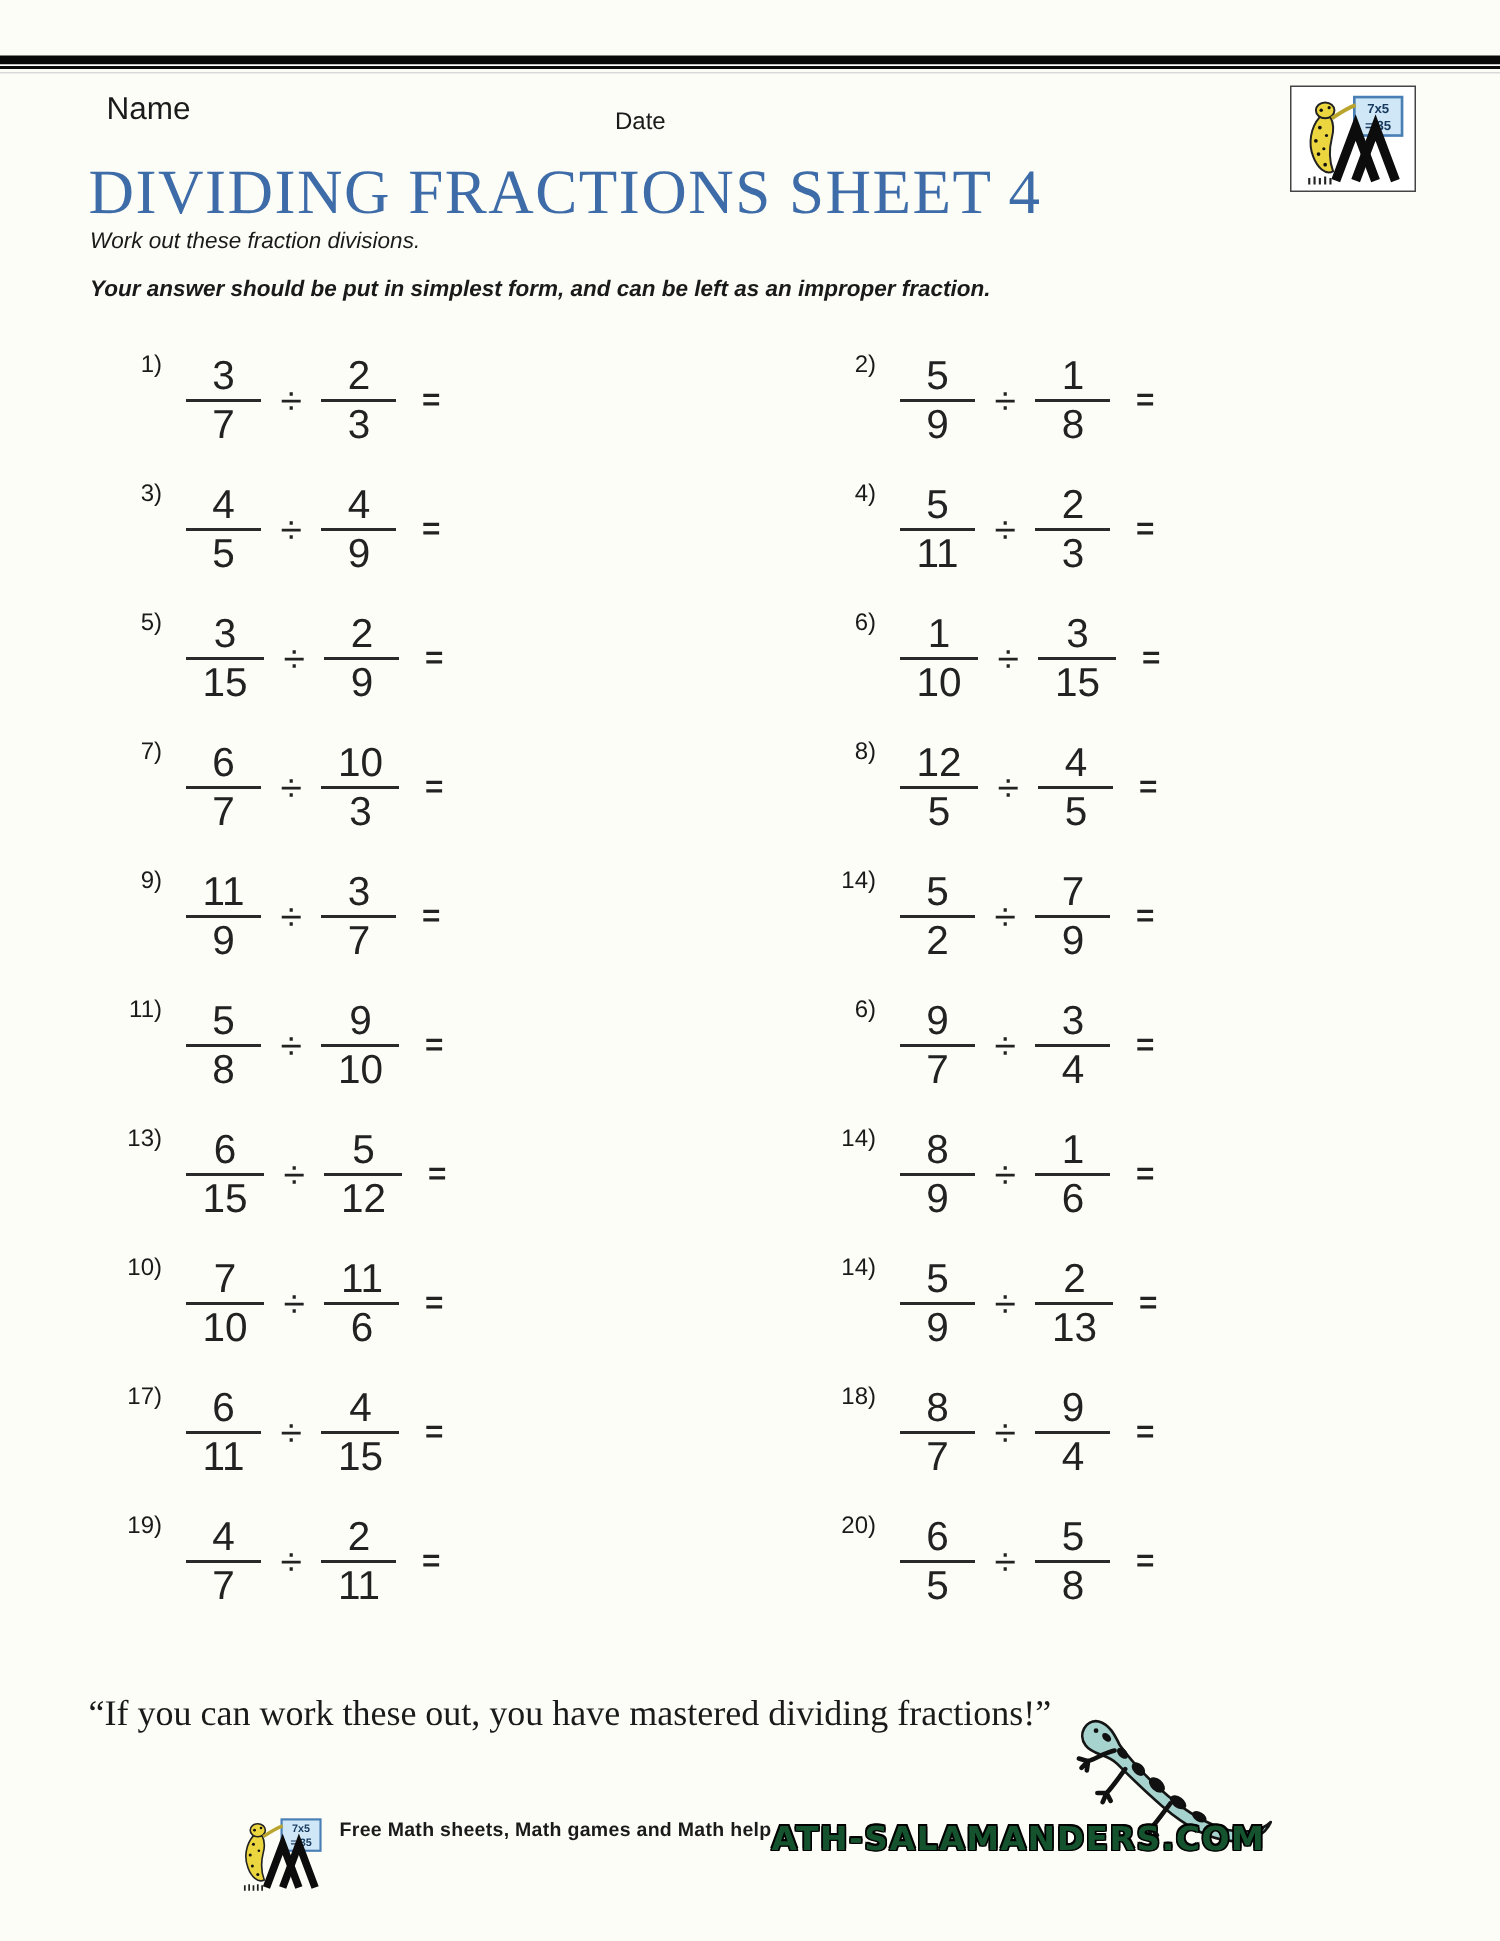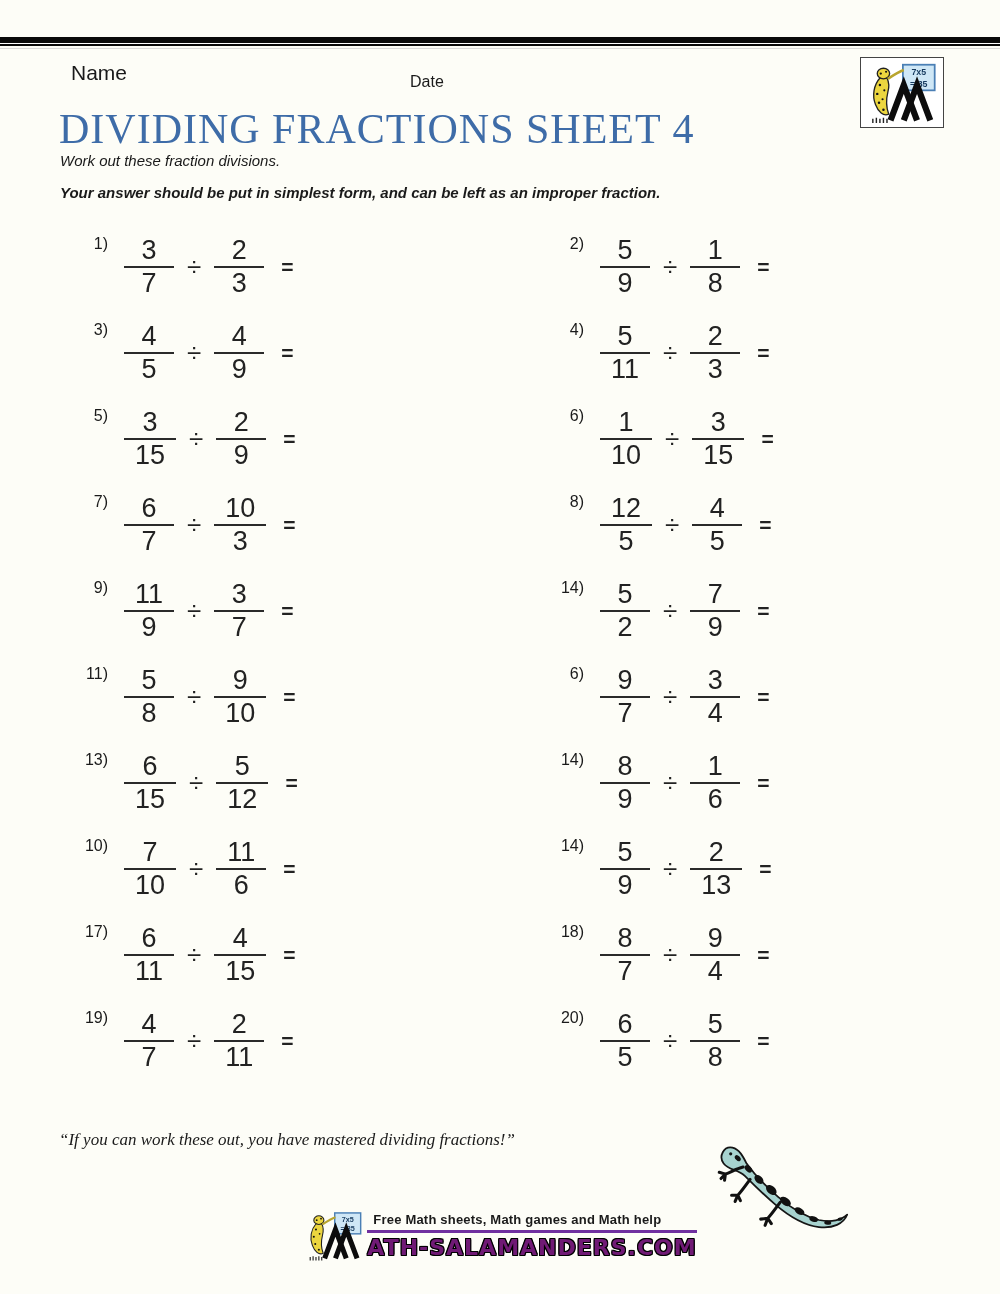--- a/index.html
+++ b/index.html
@@ -57,38 +57,38 @@
   .frac .num, .frac .den {
     font-size:27px; line-height:29px; padding:0 11px; color:#222;
   }
   .frac .bar { align-self:stretch; height:2px; background:#2a2a2a; margin:1px 0; }
   .op-divide { font-size:26px; margin:0 13px; color:#222; }
   .op-equals { font-size:21px; margin-left:17px; color:#222; font-weight:bold; }
 
   .quote {
     position:absolute; left:59px; top:1130px;
     font-family:"Liberation Serif", serif;
-    font-style:italic; font-size:17px; white-space:nowrap;
+    font-size:24px; white-space:nowrap;
   }
 
   .salamander-art { position:absolute; left:706px; top:1136px; }
 
   
   .footer {
     position:absolute; left:0; right:0; top:1208px;
     display:flex; justify-content:center;
   }
   .footer-inner { display:flex; align-items:flex-start; }
-  .footer-right { display:flex; flex-direction:column; margin-left:2px; padding-top:4px; }
+  .footer-right { display:flex; flex-direction:row; margin-left:2px; padding-top:4px; }
   .tagline { font-size:13px; font-weight:bold; letter-spacing:0.2px; padding-left:6px; white-space:nowrap; }
   .footer-rule { height:3px; background:#7030a0; margin:3px 0 0 0; }
   .wordmark {
     font-family:"DejaVu Sans", sans-serif;
     font-size:22px; font-weight:800; letter-spacing:1px;
-    color:#701a75; white-space:nowrap; line-height:30px;
+    color:#14532d; white-space:nowrap; line-height:30px;
     text-shadow:-1px -1px 0 #000, 1px -1px 0 #000, -1px 1px 0 #000, 1px 1px 0 #000,
                 -1px 0 0 #000, 1px 0 0 #000, 0 -1px 0 #000, 0 1px 0 #000;
   }
 </style>
 </head>
 <body>
 
 <div class="page">
 
   <div class="top-rule">

